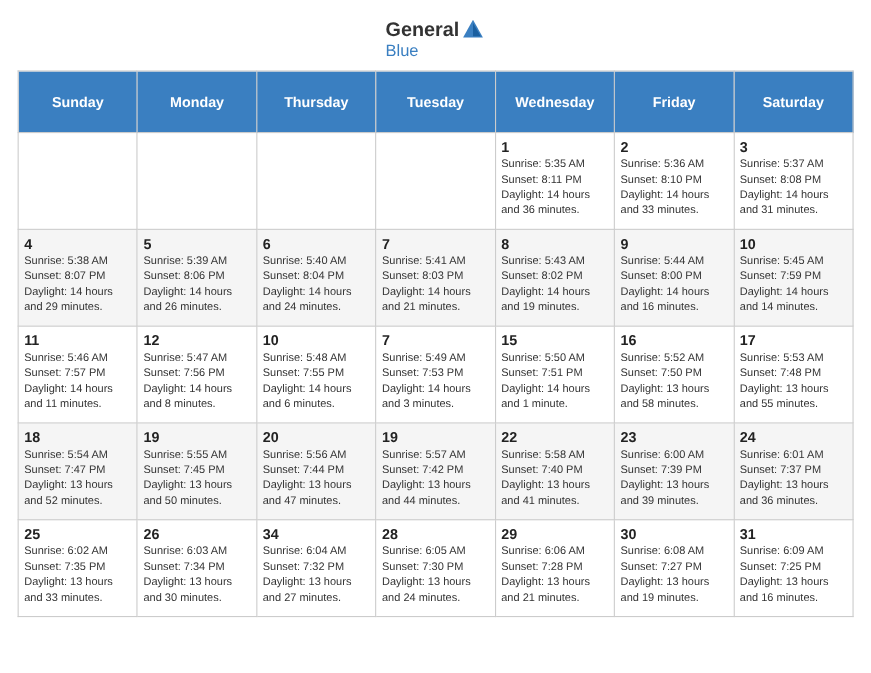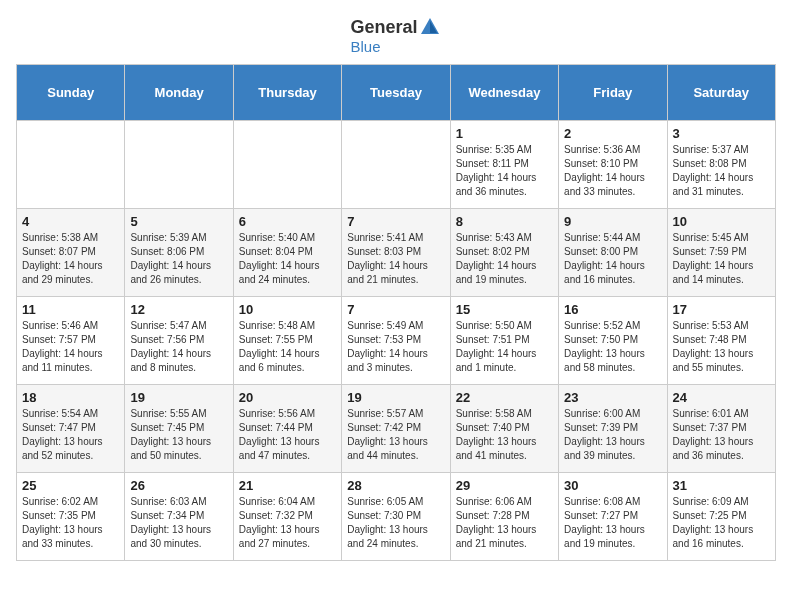--- a/index.html
+++ b/index.html
@@ -222,21 +222,21 @@
       <tr>
         <td>
           <div class="day-number">25</div>
           <div class="cell-info">Sunrise: 6:02 AM<br>Sunset: 7:35 PM<br>Daylight: 13 hours<br>and 33 minutes.</div>
         </td>
         <td>
           <div class="day-number">26</div>
           <div class="cell-info">Sunrise: 6:03 AM<br>Sunset: 7:34 PM<br>Daylight: 13 hours<br>and 30 minutes.</div>
         </td>
         <td>
-          <div class="day-number">21</div>
+          <div class="day-number">34</div>
           <div class="cell-info">Sunrise: 6:04 AM<br>Sunset: 7:32 PM<br>Daylight: 13 hours<br>and 27 minutes.</div>
         </td>
         <td>
           <div class="day-number">28</div>
           <div class="cell-info">Sunrise: 6:05 AM<br>Sunset: 7:30 PM<br>Daylight: 13 hours<br>and 24 minutes.</div>
         </td>
         <td>
           <div class="day-number">29</div>
           <div class="cell-info">Sunrise: 6:06 AM<br>Sunset: 7:28 PM<br>Daylight: 13 hours<br>and 21 minutes.</div>
         </td>

